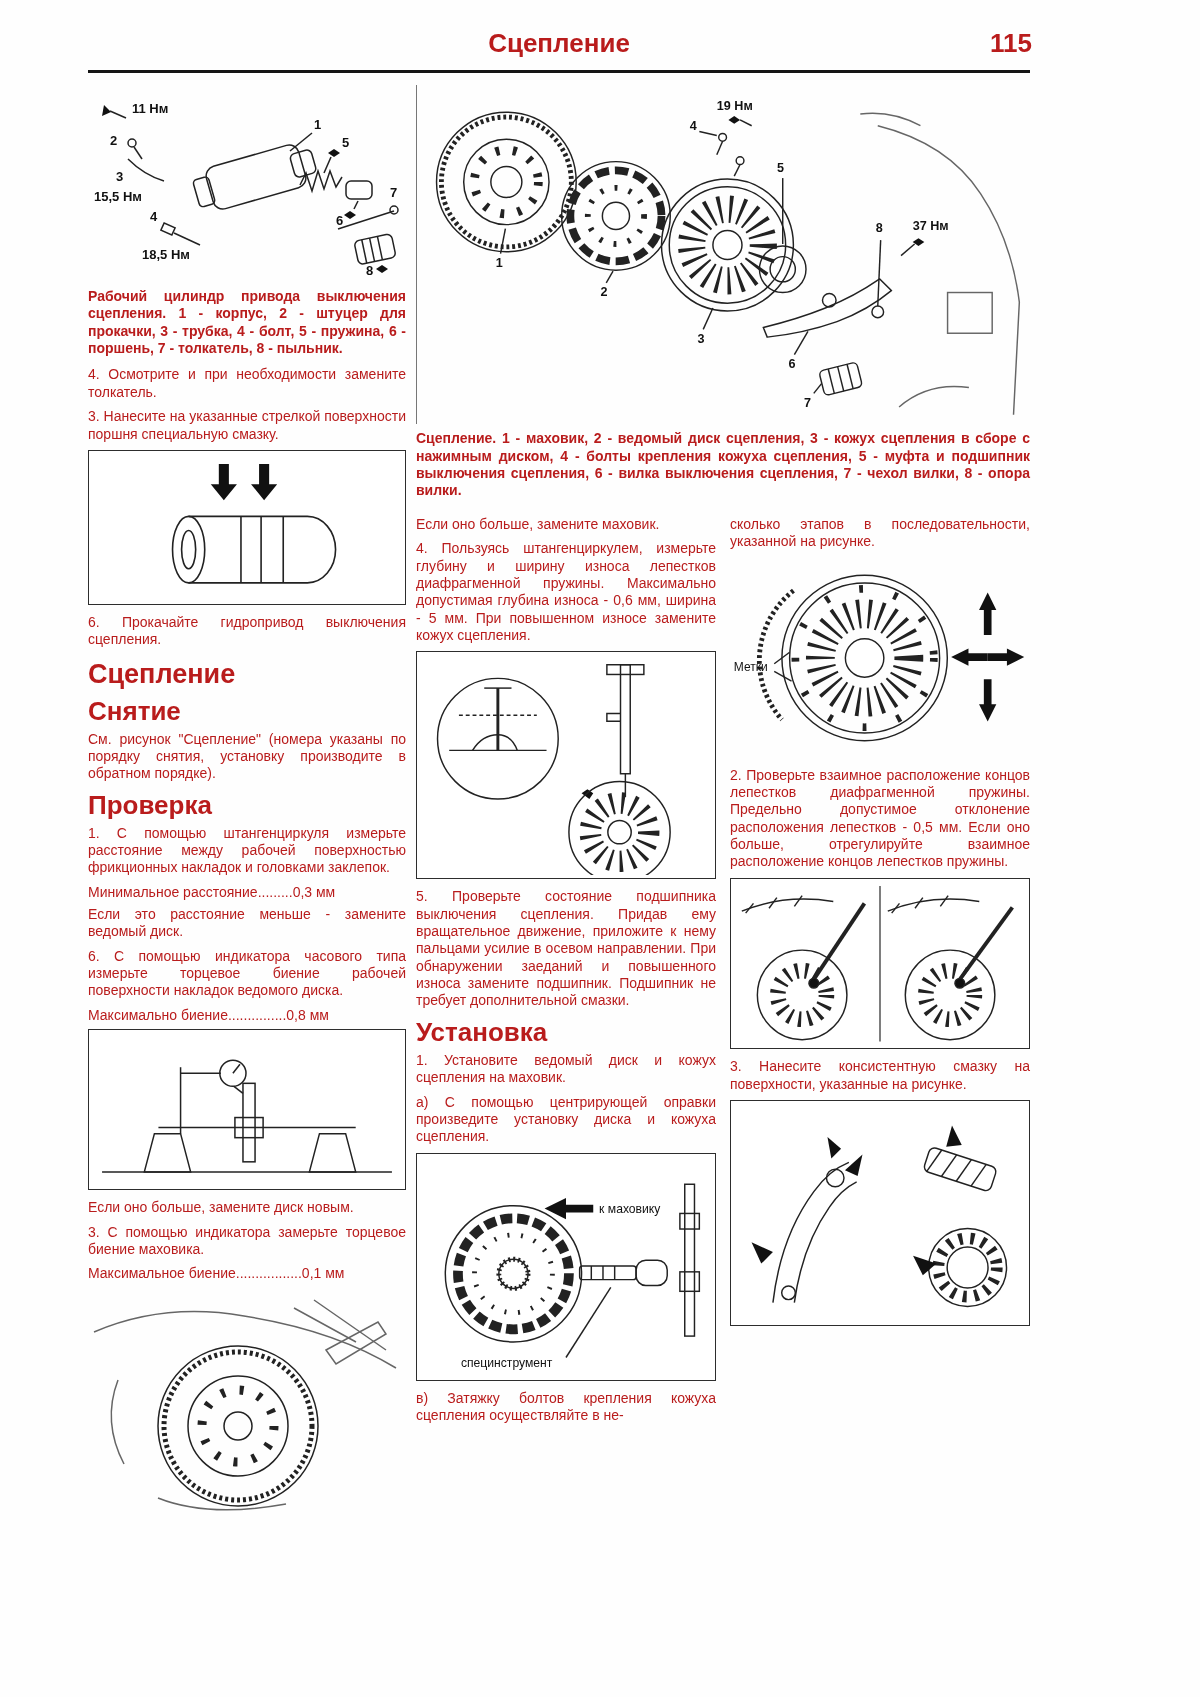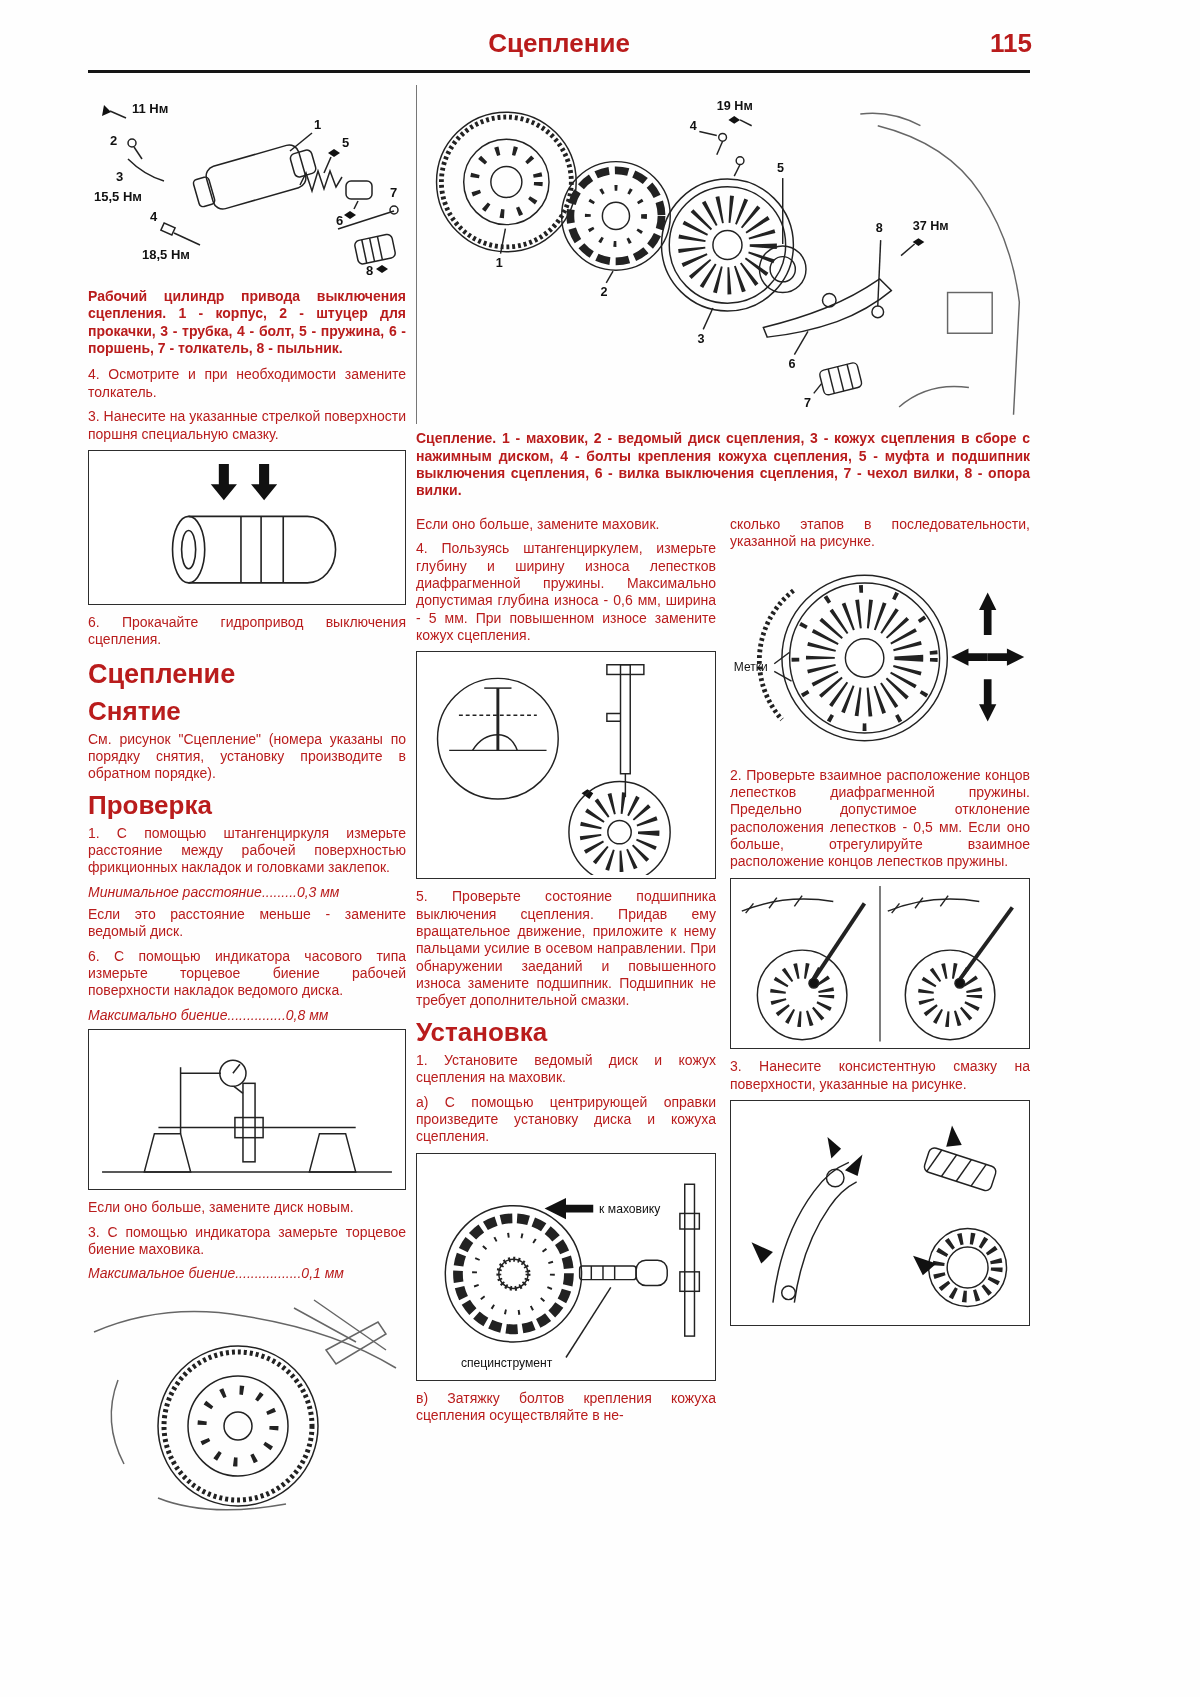--- a/index.html
+++ b/index.html
@@ -11,21 +11,21 @@
   .hdr .pn{position:absolute;right:-2px;top:2px;font-size:26px;font-weight:bold}
   .rule{border-top:3px solid #151515;margin:4px 0 12px}
   .cols{display:flex;gap:10px;align-items:flex-start}
   .colL{width:318px;flex:none}
   .main{flex:1;min-width:0}
   .exploded-wrap{border-left:1.5px solid #777;padding-left:5px;margin:0 0 6px}
   .twocol{display:flex;gap:14px;align-items:flex-start;margin-top:16px}
   .colM,.colR{flex:1;min-width:0}
   p.t{font-size:14px;line-height:1.24;text-align:justify;margin:0 0 7px}
   p.cap{font-weight:bold;margin:2px 0 9px}
-  p.spec{font-style:italic;margin:0 0 5px}
+  p.spec{margin:0 0 5px}
   h2.sec{font-size:27px;font-weight:bold;margin:10px 0 4px}
   h3.sub{font-size:26px;font-weight:bold;margin:6px 0 4px}
   figure{margin:4px 0 9px}
   .framed{border:1.6px solid #2d2d2d;padding:3px;background:#fff}
   svg{display:block;width:100%;height:auto}
   .lab{font:bold 13px "Liberation Sans",sans-serif;fill:#111}
   .txt{font:12.5px "Liberation Sans",sans-serif;fill:#111}
 </style>
 </head>
 <body>

